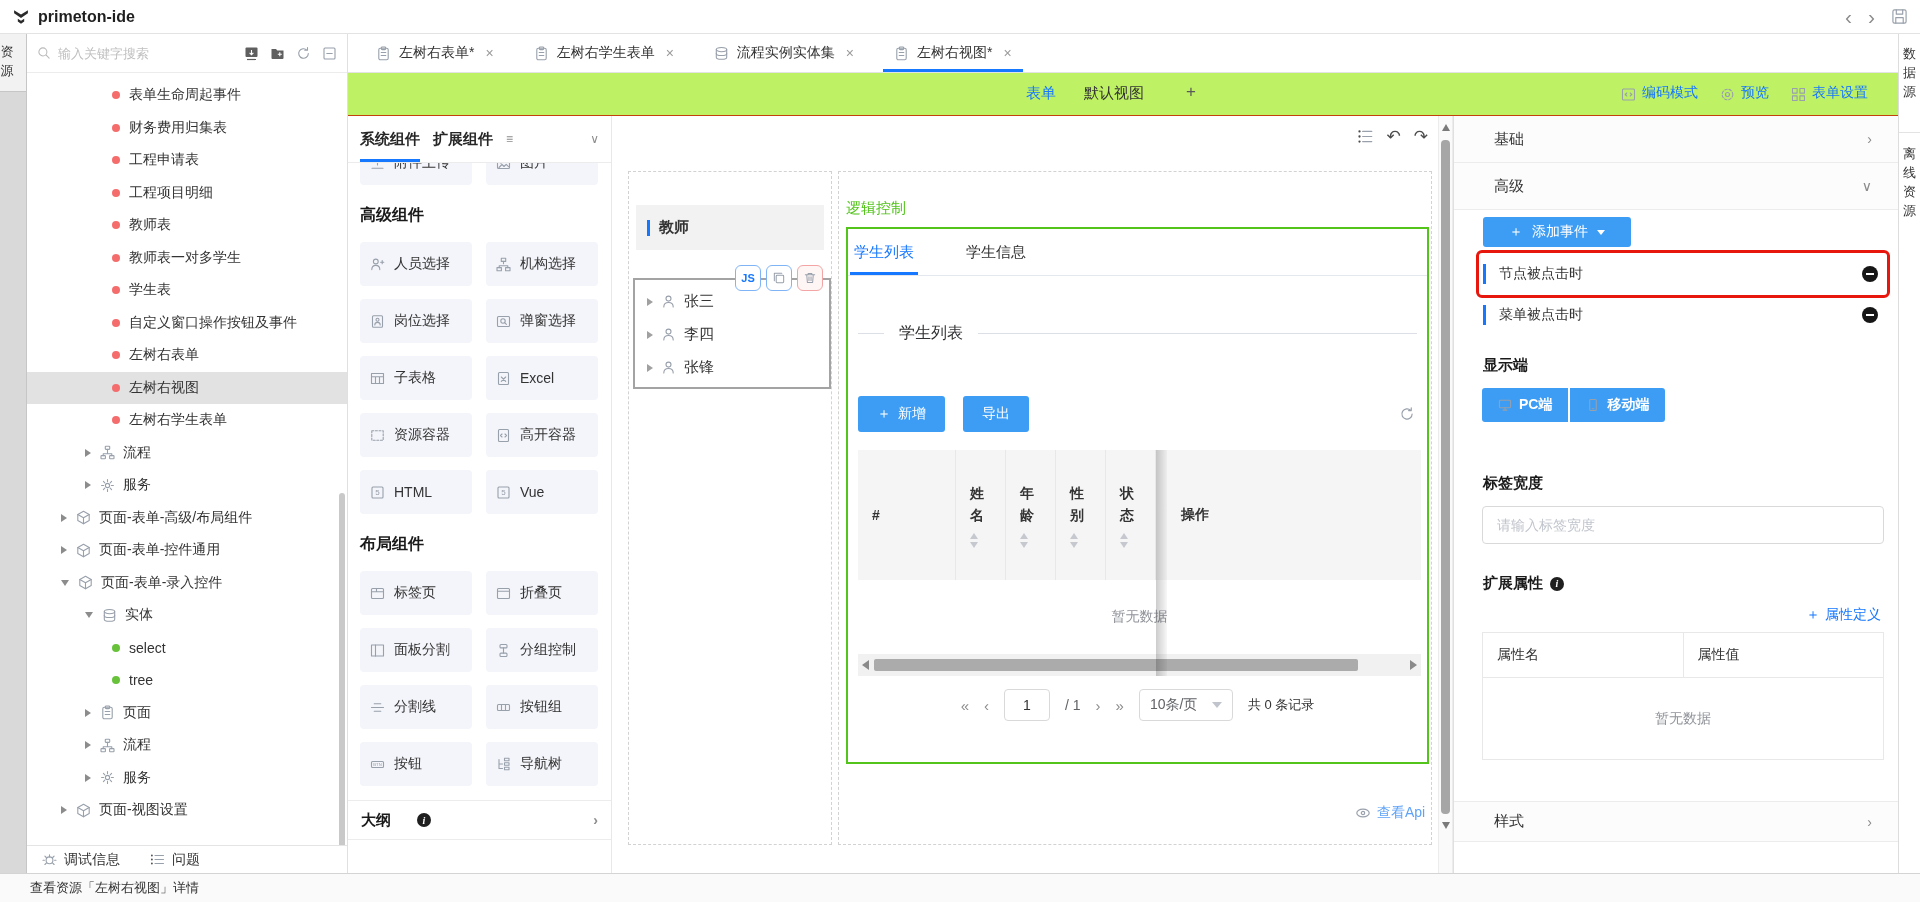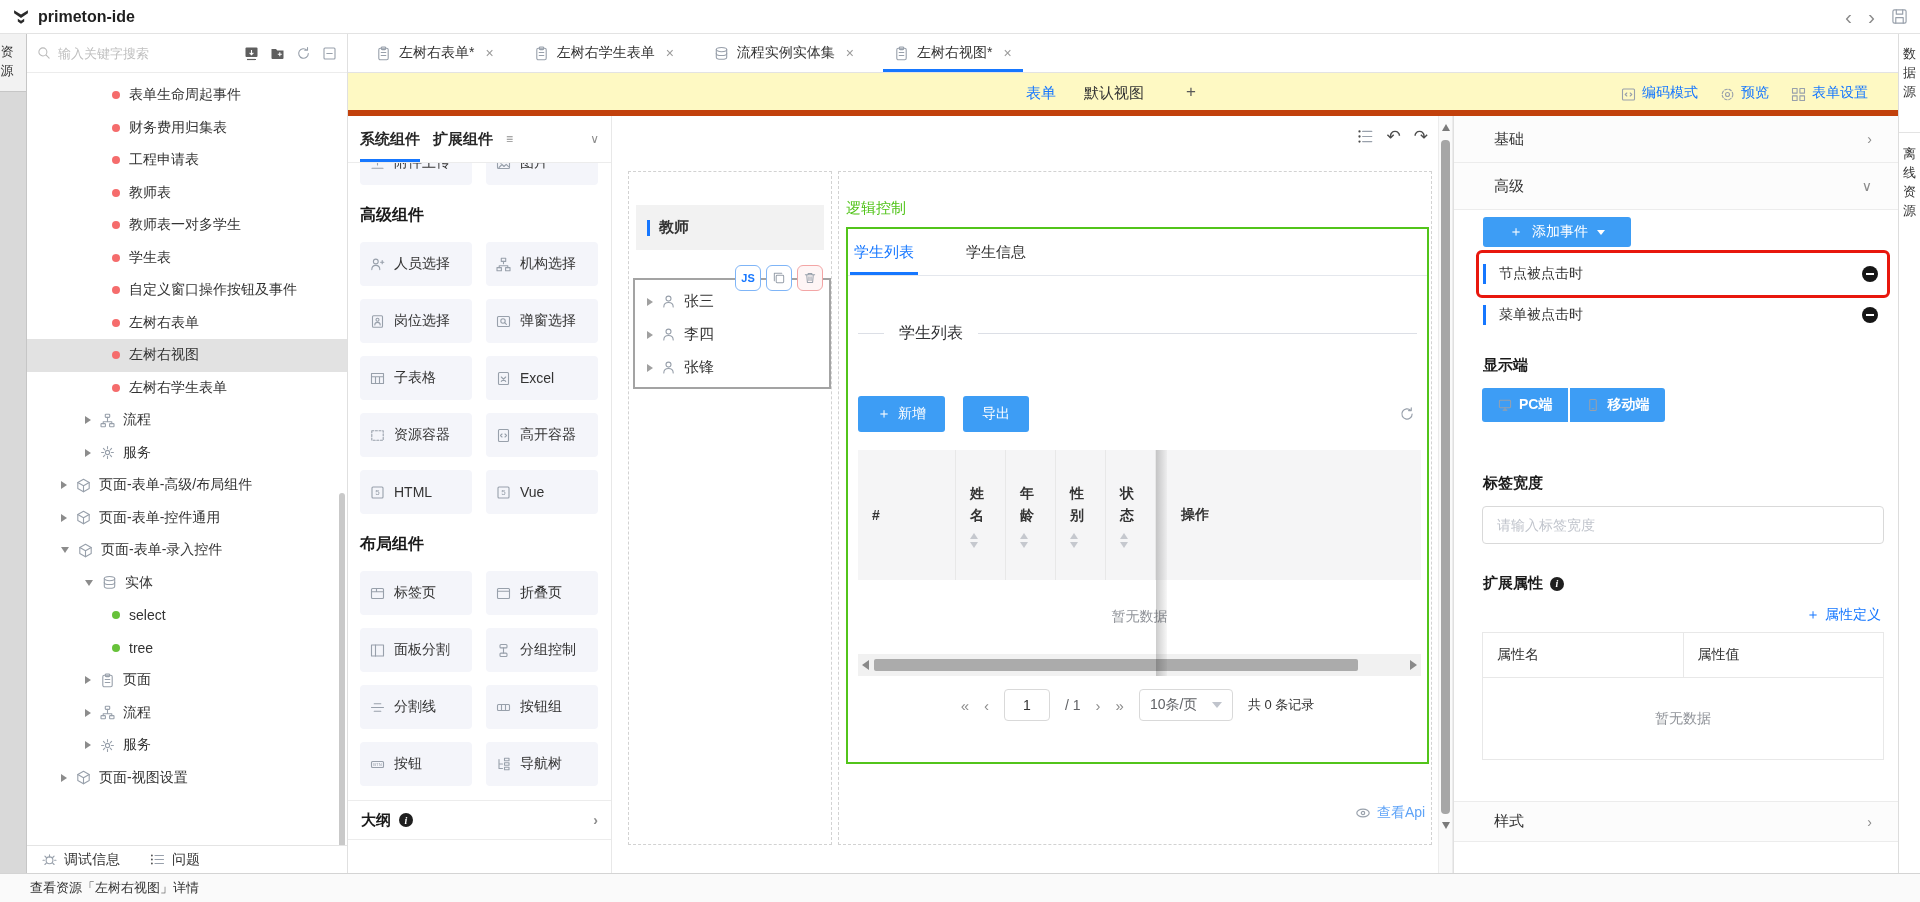--- a/index.html
+++ b/index.html
@@ -34,39 +34,39 @@
 .ticon{margin-right:8px;display:flex;flex:none}
 .sb-thumb{position:absolute;right:2px;top:420px;width:6px;height:400px;background:#c9c9c9;border-radius:3px}
 .side-footer{height:28px;border-top:1px solid #e4e4e4;display:flex;align-items:center;gap:30px;padding:9px 15px;font-size:14px;color:#333;flex:none}
 .sf-item{display:flex;align-items:center;gap:7px}
 
 .tabbar{position:absolute;left:348px;top:34px;width:1550px;height:39px;background:#fff;border-bottom:1px solid #e3e3e3;display:flex;align-items:stretch;padding-left:14px}
 .etab{display:flex;align-items:center;gap:8px;padding:0 14px;margin-right:12px;font-size:14px;color:#333;position:relative}
 .etab.active:after{content:"";position:absolute;left:3px;right:3px;bottom:0;height:3px;background:#1677ff}
 .etab .x{color:#9a9a9a;font-size:14px;margin-left:3px}
 
-.viewheader{position:absolute;left:348px;top:73px;width:1550px;height:43px;background:#fef9c3;border-bottom:6px solid #c2410c}
+.viewheader{position:absolute;left:348px;top:73px;width:1550px;height:43px;background:#bef264;border-bottom:1px solid #c2410c}
 .vh-form{position:absolute;left:678px;top:11px;font-size:15px;color:#1677ff}
 .vh-view{position:absolute;left:736px;top:11px;font-size:15px;color:#333}
 .vh-add{position:absolute;left:838px;top:9px;font-size:17px;color:#595959}
 .vh-actions{position:absolute;right:30px;top:11px;display:flex;gap:22px}
 .vh-act{display:flex;align-items:flex-end;gap:6px;font-size:14px;color:#1677ff}
 
 .palette{position:absolute;left:348px;top:116px;width:264px;height:757px;background:#fff;border-right:1px solid #e8e8e8}
 .pal-head{height:47px;border-bottom:1px solid #ececec;display:flex;align-items:center;padding:0 12px;gap:13px}
 .pal-tab{font-size:15px;font-weight:700;color:#262626;height:100%;display:flex;align-items:center;position:relative}
 .pal-tab.active:after{content:"";position:absolute;left:0;right:0;bottom:0;height:3px;background:#1677ff}
 .pal-menu{color:#8c8c8c;font-size:12px}
 .pal-chevron{margin-left:auto;color:#8c8c8c;font-size:12px}
 .pal-body{padding:0 12px;height:637px;overflow:hidden}
 .pgrid{display:flex;flex-wrap:wrap;gap:13px 14px}
 .pgrid.clip{margin-top:-22px}
 .pbtn{width:112px;height:44px;background:#f4f5fa;border-radius:4px;display:flex;align-items:center;gap:9px;padding-left:10px;font-size:14px;color:#333;white-space:nowrap}
 .psec-title{font-size:16px;font-weight:700;color:#1a1a1a;margin:20px 0 16px}
-.pal-foot{position:absolute;left:0;right:0;top:684px;height:40px;border-top:1px solid #ececec;border-bottom:1px solid #ececec;display:flex;align-items:center;gap:8px;padding:0 13px;font-size:15px;font-weight:700;color:#1a1a1a}
+.pal-foot{position:absolute;left:0;right:0;top:684px;height:40px;border-top:1px solid #ececec;border-bottom:1px solid #ececec;display:flex;align-items:center;gap:26px;padding:0 13px;font-size:15px;font-weight:700;color:#1a1a1a}
 .idot{width:14px;height:14px;border-radius:50%;background:#1f1f1f;color:#fff;font-size:10px;font-style:italic;font-family:"Liberation Serif",serif;display:flex;align-items:center;justify-content:center;flex:none}
 .chev{color:#8c8c8c;font-size:14px}
 
 .canvas{position:absolute;left:612px;top:116px;width:826px;height:757px;background:#fff}
 .cv-icons{position:absolute;right:10px;top:10px;display:flex;gap:13px;align-items:center;color:#4d4d4d;font-size:17px}
 .w-tree{position:absolute;left:16px;top:55px;width:204px;height:674px;border:1px dashed #d2d2d2;background:#fff}
 .w-tree-head{position:absolute;left:7px;right:7px;top:33px;height:45px;background:#f2f2f2;display:flex;align-items:center;padding-left:11px;gap:9px;font-weight:700;font-size:15px;color:#333}
 .acc{width:3px;height:16px;background:#1677ff;flex:none}
 .w-sel{position:absolute;left:4px;top:106px;width:198px;height:111px;border:2px solid #a3a3a3;background:#fff;padding-top:5px}
 .node{height:33px;display:flex;align-items:center;padding-left:12px;font-size:15px;color:#333;gap:8px}
@@ -211,20 +211,24 @@
     <div class="trow lv2">
         <span class="dot red"></span>
         <span>财务费用归集表</span>
       </div>
     <div class="trow lv2">
         <span class="dot red"></span>
         <span>工程申请表</span>
       </div>
     <div class="trow lv2">
         <span class="dot red"></span>
+        <span>工程项目明细</span>
+      </div>
+    <div class="trow lv2">
+        <span class="dot red"></span>
         <span>教师表</span>
       </div>
     <div class="trow lv2">
         <span class="dot red"></span>
         <span>教师表一对多学生</span>
       </div>
     <div class="trow lv2">
         <span class="dot red"></span>
         <span>学生表</span>
       </div>

